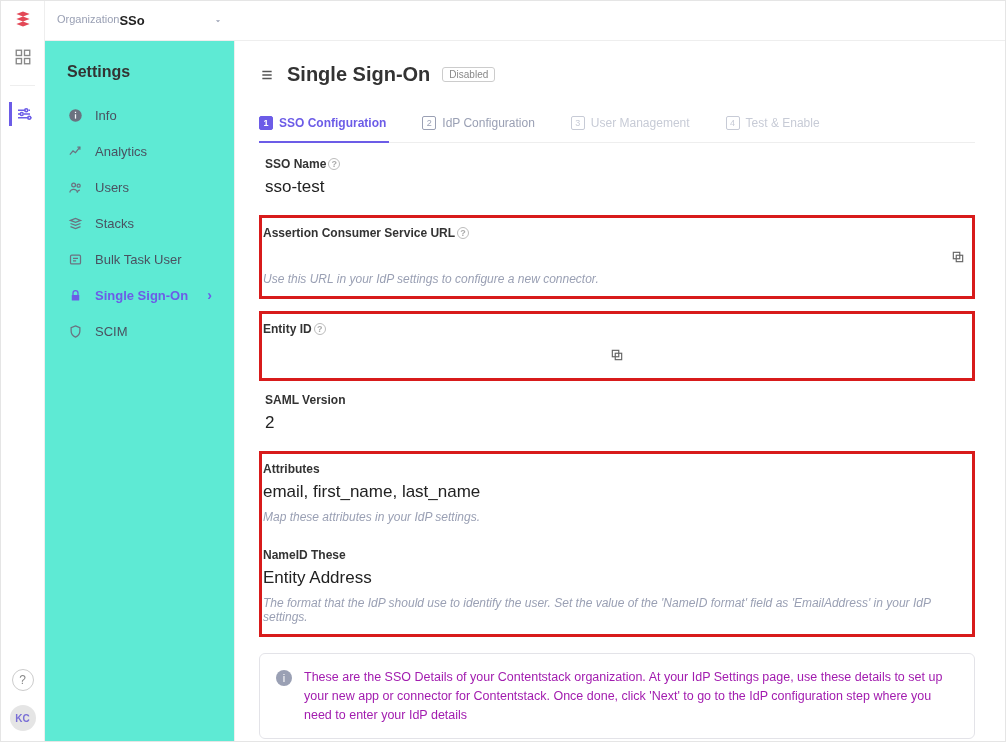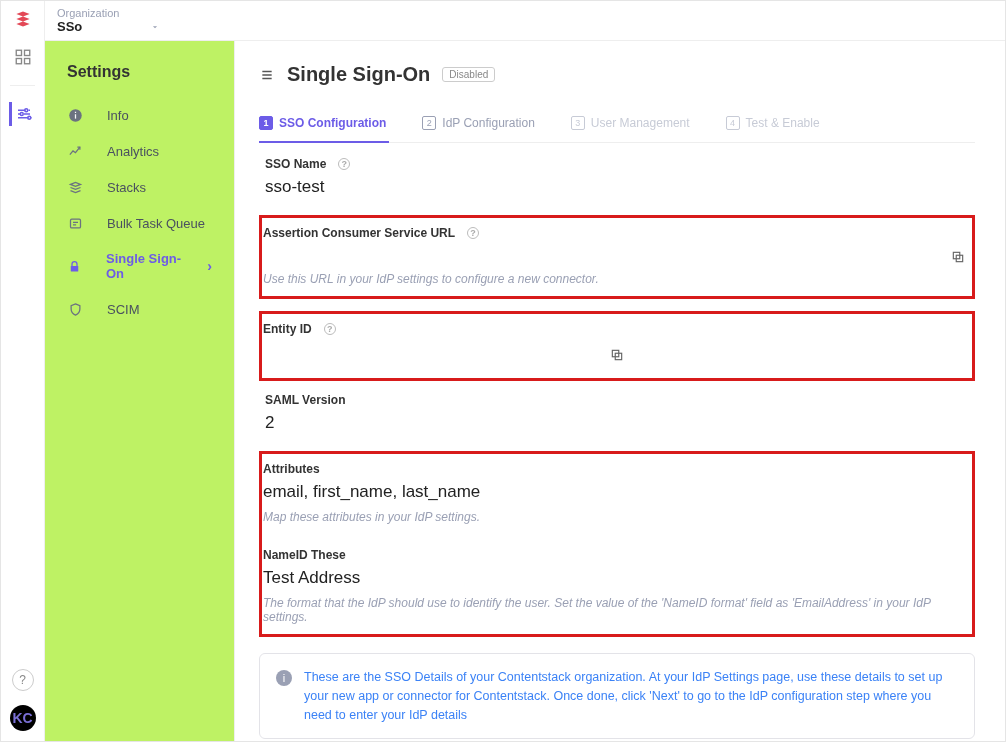--- a/index.html
+++ b/index.html
@@ -7,67 +7,67 @@
 
 .app { display: flex; height: 100%; }
 
 .rail { width: 44px; border-right: 1px solid #eee; display: flex; flex-direction: column; align-items: center; padding-top: 8px; gap: 16px; position: relative; }
 .rail-logo { width: 20px; height: 20px; color: #e34856; }
 .rail-item { width: 24px; height: 24px; display: flex; align-items: center; justify-content: center; color: #888; cursor: pointer; }
 .rail-item.active { color: #6c5ce7; border-left: 3px solid #6c5ce7; margin-left: -3px; padding-left: 3px; }
 .rail-divider { width: 60%; height: 1px; background: #eee; }
 .rail-bottom { position: absolute; bottom: 10px; display: flex; flex-direction: column; align-items: center; gap: 14px; }
 .rail-help { width: 22px; height: 22px; border: 1px solid #ccc; border-radius: 50%; display: flex; align-items: center; justify-content: center; color: #888; font-size: 12px; cursor: pointer; }
-.rail-avatar { width: 26px; height: 26px; border-radius: 50%; background: #000000; color: #7a6fd6; font-size: 14px; font-weight: 600; display: flex; align-items: center; justify-content: center; cursor: pointer; }
+.rail-avatar { width: 26px; height: 26px; border-radius: 50%; background: #e5e5e5; color: #7a6fd6; font-size: 10px; font-weight: 600; display: flex; align-items: center; justify-content: center; cursor: pointer; }
 
 .main-col { flex: 1; display: flex; flex-direction: column; }
 
 .topbar { height: 40px; display: flex; align-items: center; padding: 0 12px; border-bottom: 1px solid #eee; }
 .org-label { font-size: 11px; color: #9aa0b4; margin-right: 0; }
-.org-wrap { display: flex; flex-direction: column; }
+.org-wrap { display: flex; flex-direction: row; }
 .org-select { display: flex; align-items: center; gap: 68px; font-size: 13px; font-weight: 600; color: #222; cursor: pointer; }
 
 .body { flex: 1; display: flex; overflow: hidden; }
 
-.sidebar { width: 190px; background: #bef264; border-right: 1px solid #eee; padding: 22px 0; }
+.sidebar { width: 190px; background: #5eead4; border-right: 1px solid #eee; padding: 22px 0; }
 .sidebar-title { font-size: 16px; font-weight: 700; padding: 0 22px 16px; }
-.side-item { display: flex; align-items: center; gap: 24px; padding: 10px 22px; color: #4a5160; cursor: pointer; font-size: 13px; }
+.side-item { display: flex; align-items: center; gap: 12px; padding: 10px 22px; color: #4a5160; cursor: pointer; font-size: 13px; }
 .side-item .icon { width: 16px; height: 16px; display: flex; align-items: center; justify-content: center; color: #6b7280; }
 .side-item.active { color: #6c5ce7; font-weight: 600; }
 .side-item.active .icon { color: #6c5ce7; }
 .side-item .chev { margin-left: auto; font-size: 14px; color: #6c5ce7; }
 
 .content { flex: 1; padding: 22px 30px 20px 24px; overflow-y: auto; }
 .page-header { display: flex; align-items: center; gap: 12px; margin-bottom: 22px; }
 .hamburger { width: 16px; color: #555; }
 .page-title { font-size: 20px; font-weight: 700; }
 .badge { font-size: 10px; color: #888; border: 1px solid #ccc; border-radius: 3px; padding: 1px 6px; }
 
 .tabs { display: flex; gap: 36px; border-bottom: 1px solid #eee; margin-bottom: 14px; position: relative; }
 .tab { display: flex; align-items: center; gap: 6px; padding: 8px 0 12px; font-size: 12px; color: #9aa0b4; cursor: pointer; }
 .tab.active { color: #6c5ce7; font-weight: 600; }
 .tab.disabled { color: #c7cbd6; cursor: default; }
 .tab-num { width: 14px; height: 14px; border: 1px solid currentColor; border-radius: 2px; font-size: 9px; display: flex; align-items: center; justify-content: center; }
 .tab.active .tab-num { background: #6c5ce7; border-color: #6c5ce7; color: #fff; }
 .tab-underline { position: absolute; bottom: -1px; left: 0; width: 130px; height: 2px; background: #6c5ce7; }
 
 .field { margin-bottom: 18px; padding: 0 6px; }
-.field-label { font-size: 12px; font-weight: 600; color: #333; display: flex; align-items: center; gap: 12px; margin-bottom: 6px; }
+.field-label { font-size: 12px; font-weight: 600; color: #333; display: flex; align-items: center; gap: 2px; margin-bottom: 6px; }
 .field-value { font-size: 17px; color: #222; }
 .field-hint { font-size: 12px; color: #9aa0b4; font-style: italic; margin-top: 8px; }
 .help-icon { width: 12px; height: 12px; border: 1px solid #bbb; border-radius: 50%; font-size: 9px; color: #aaa; display: flex; align-items: center; justify-content: center; cursor: help; }
 
 .red-box { border: 3px solid #d81b1b; padding: 8px 1px 10px; margin-bottom: 12px; }
 .copy-row { display: flex; justify-content: flex-end; padding: 4px 6px 0 0; }
 .copy-icon { width: 14px; height: 14px; color: #666; cursor: pointer; }
 .copy-center { display: flex; justify-content: center; padding: 6px 0; }
 
 .info-callout { border: 1px solid #e3e3e8; border-radius: 6px; padding: 14px 16px; display: flex; gap: 12px; align-items: flex-start; margin-top: 16px; margin-bottom: 18px; }
 .info-icon { width: 16px; height: 16px; border-radius: 50%; background: #9aa0b4; color: #fff; font-size: 11px; display: flex; align-items: center; justify-content: center; flex-shrink: 0; margin-top: 2px; }
-.info-text { font-size: 12.5px; color: #3b82f6; line-height: 1.5; }
+.info-text { font-size: 12.5px; color: #a21caf; line-height: 1.5; }
 
 svg { display: block; }
 </style>
 </head>
 <body>
 
 <div class="app">
   <div class="rail">
     <div class="rail-logo">
       <svg viewBox="0 0 24 24" width="20" height="20">
@@ -129,33 +129,44 @@
               <svg width="15" height="15" viewBox="0 0 24 24" fill="none" stroke="currentColor" stroke-width="2">
                 <path d="M3 17l5-6 4 3 7-9"></path>
                 <path d="M15 5h4v4"></path>
               </svg>
             </span>
           <span>Analytics</span>
         </div>
         <div class="side-item">
           <span class="icon">
               <svg width="15" height="15" viewBox="0 0 24 24" fill="none" stroke="currentColor" stroke-width="2">
+                <circle cx="9" cy="8" r="3"></circle>
+                <path d="M3 20c0-3 3-5 6-5s6 2 6 5"></path>
+                <circle cx="17" cy="9" r="2.5"></circle>
+                <path d="M15 20c0-2 2-4 4-4"></path>
+              </svg>
+            </span>
+          <span>Users</span>
+        </div>
+        <div class="side-item">
+          <span class="icon">
+              <svg width="15" height="15" viewBox="0 0 24 24" fill="none" stroke="currentColor" stroke-width="2">
                 <path d="M4 7l8-3 8 3-8 3-8-3zM4 12l8 3 8-3M4 17l8 3 8-3"></path>
               </svg>
             </span>
           <span>Stacks</span>
         </div>
         <div class="side-item">
           <span class="icon">
               <svg width="15" height="15" viewBox="0 0 24 24" fill="none" stroke="currentColor" stroke-width="2">
                 <rect x="4" y="5" width="16" height="14" rx="2"></rect>
                 <path d="M8 10h8M8 14h5"></path>
               </svg>
             </span>
-          <span>Bulk Task Queue</span>
+          <span>Bulk Task User</span>
         </div>
         <div class="side-item active">
           <span class="icon">
               <svg width="15" height="15" viewBox="0 0 24 24" fill="currentColor">
                 <rect x="6" y="11" width="12" height="9" rx="1"></rect>
                 <path d="M8 11V8a4 4 0 018 0v3" fill="none" stroke="currentColor" stroke-width="2"></path>
               </svg>
             </span>
           <span>Single Sign-On</span>
           <span class="chev">›</span>
@@ -252,21 +263,21 @@
             <div class="field-label">
                 <span>Attributes</span>
               </div>
             <div class="field-value" style="">email, first_name, last_name</div>
             <div class="field-hint">Map these attributes in your IdP settings.</div>
           </div>
           <div>
             <div class="field-label">
                 <span>NameID These</span>
               </div>
-            <div class="field-value" style="margin-top:6px">Test Address</div>
+            <div class="field-value" style="margin-top:6px">Entity Address</div>
             <div class="field-hint">The format that the IdP should use to identify the user. Set the value of the 'NameID format' field as 'EmailAddress' in your IdP settings.</div>
           </div>
         </div>
 
         <div class="info-callout">
           <div class="info-icon">i</div>
           <div class="info-text">These are the SSO Details of your Contentstack organization. At your IdP Settings page, use these details to set up your new app or connector for Contentstack. Once done, click 'Next' to go to the IdP configuration step where you need to enter your IdP details</div>
         </div>
 
       </div>

